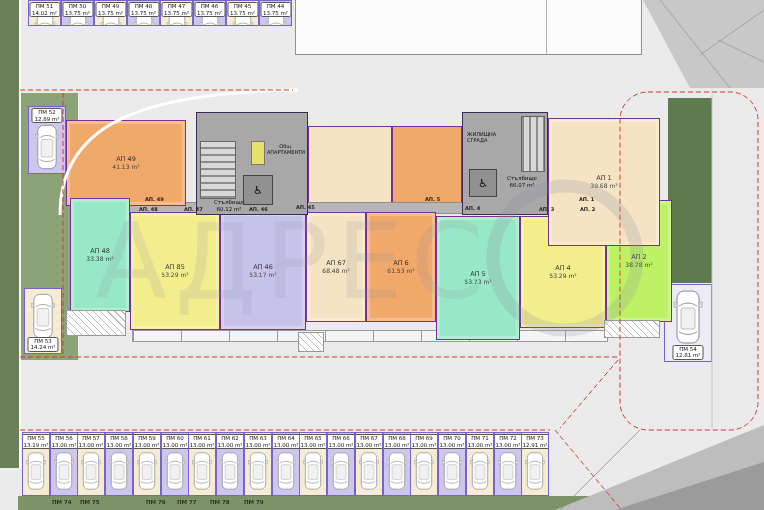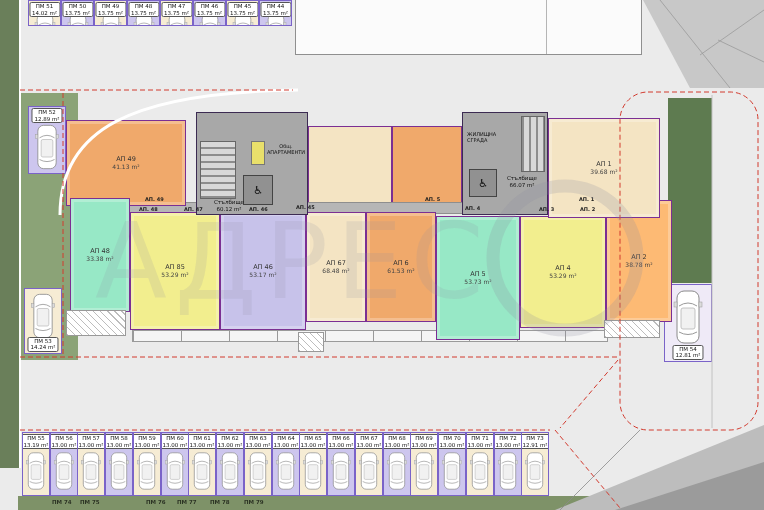--- a/index.html
+++ b/index.html
@@ -136,27 +136,27 @@
             <div>АП 5</div>
             <div class="ar">53.73 m²</div>
           </div>
         </div>
         <div class="apt" style="left: 520px; top: 216px; width: 86px; height: 112px; background: rgb(242, 238, 142);">
           <div class="apt-label">
             <div>АП 4</div>
             <div class="ar">53.29 m²</div>
           </div>
         </div>
-        <div class="apt" style="left: 606px; top: 200px; width: 66px; height: 122px; background: #fdba74;">
+        <div class="apt" style="left: 606px; top: 200px; width: 66px; height: 122px; background: #bef264;">
           <div class="apt-label">
             <div>АП 2</div>
             <div class="ar">38.78 m²</div>
           </div>
         </div>
-        <div class="apt" style="left: 548px; top: 118px; width: 112px; height: 100px; background: rgb(244, 228, 195);">
+        <div class="apt" style="left: 548px; top: 118px; width: 112px; height: 128px; background: rgb(244, 228, 195);">
           <div class="apt-label">
             <div>АП 1</div>
             <div class="ar">39.68 m²</div>
           </div>
         </div>
       </div>
     <div id="terrace-labels">
         <div class="tl" style="left: 145px; top: 196px;">АП. 49</div>
         <div class="tl" style="left: 139px; top: 206px;">АП. 48</div>
         <div class="tl" style="left: 184px; top: 206px;">АП. 47</div>

